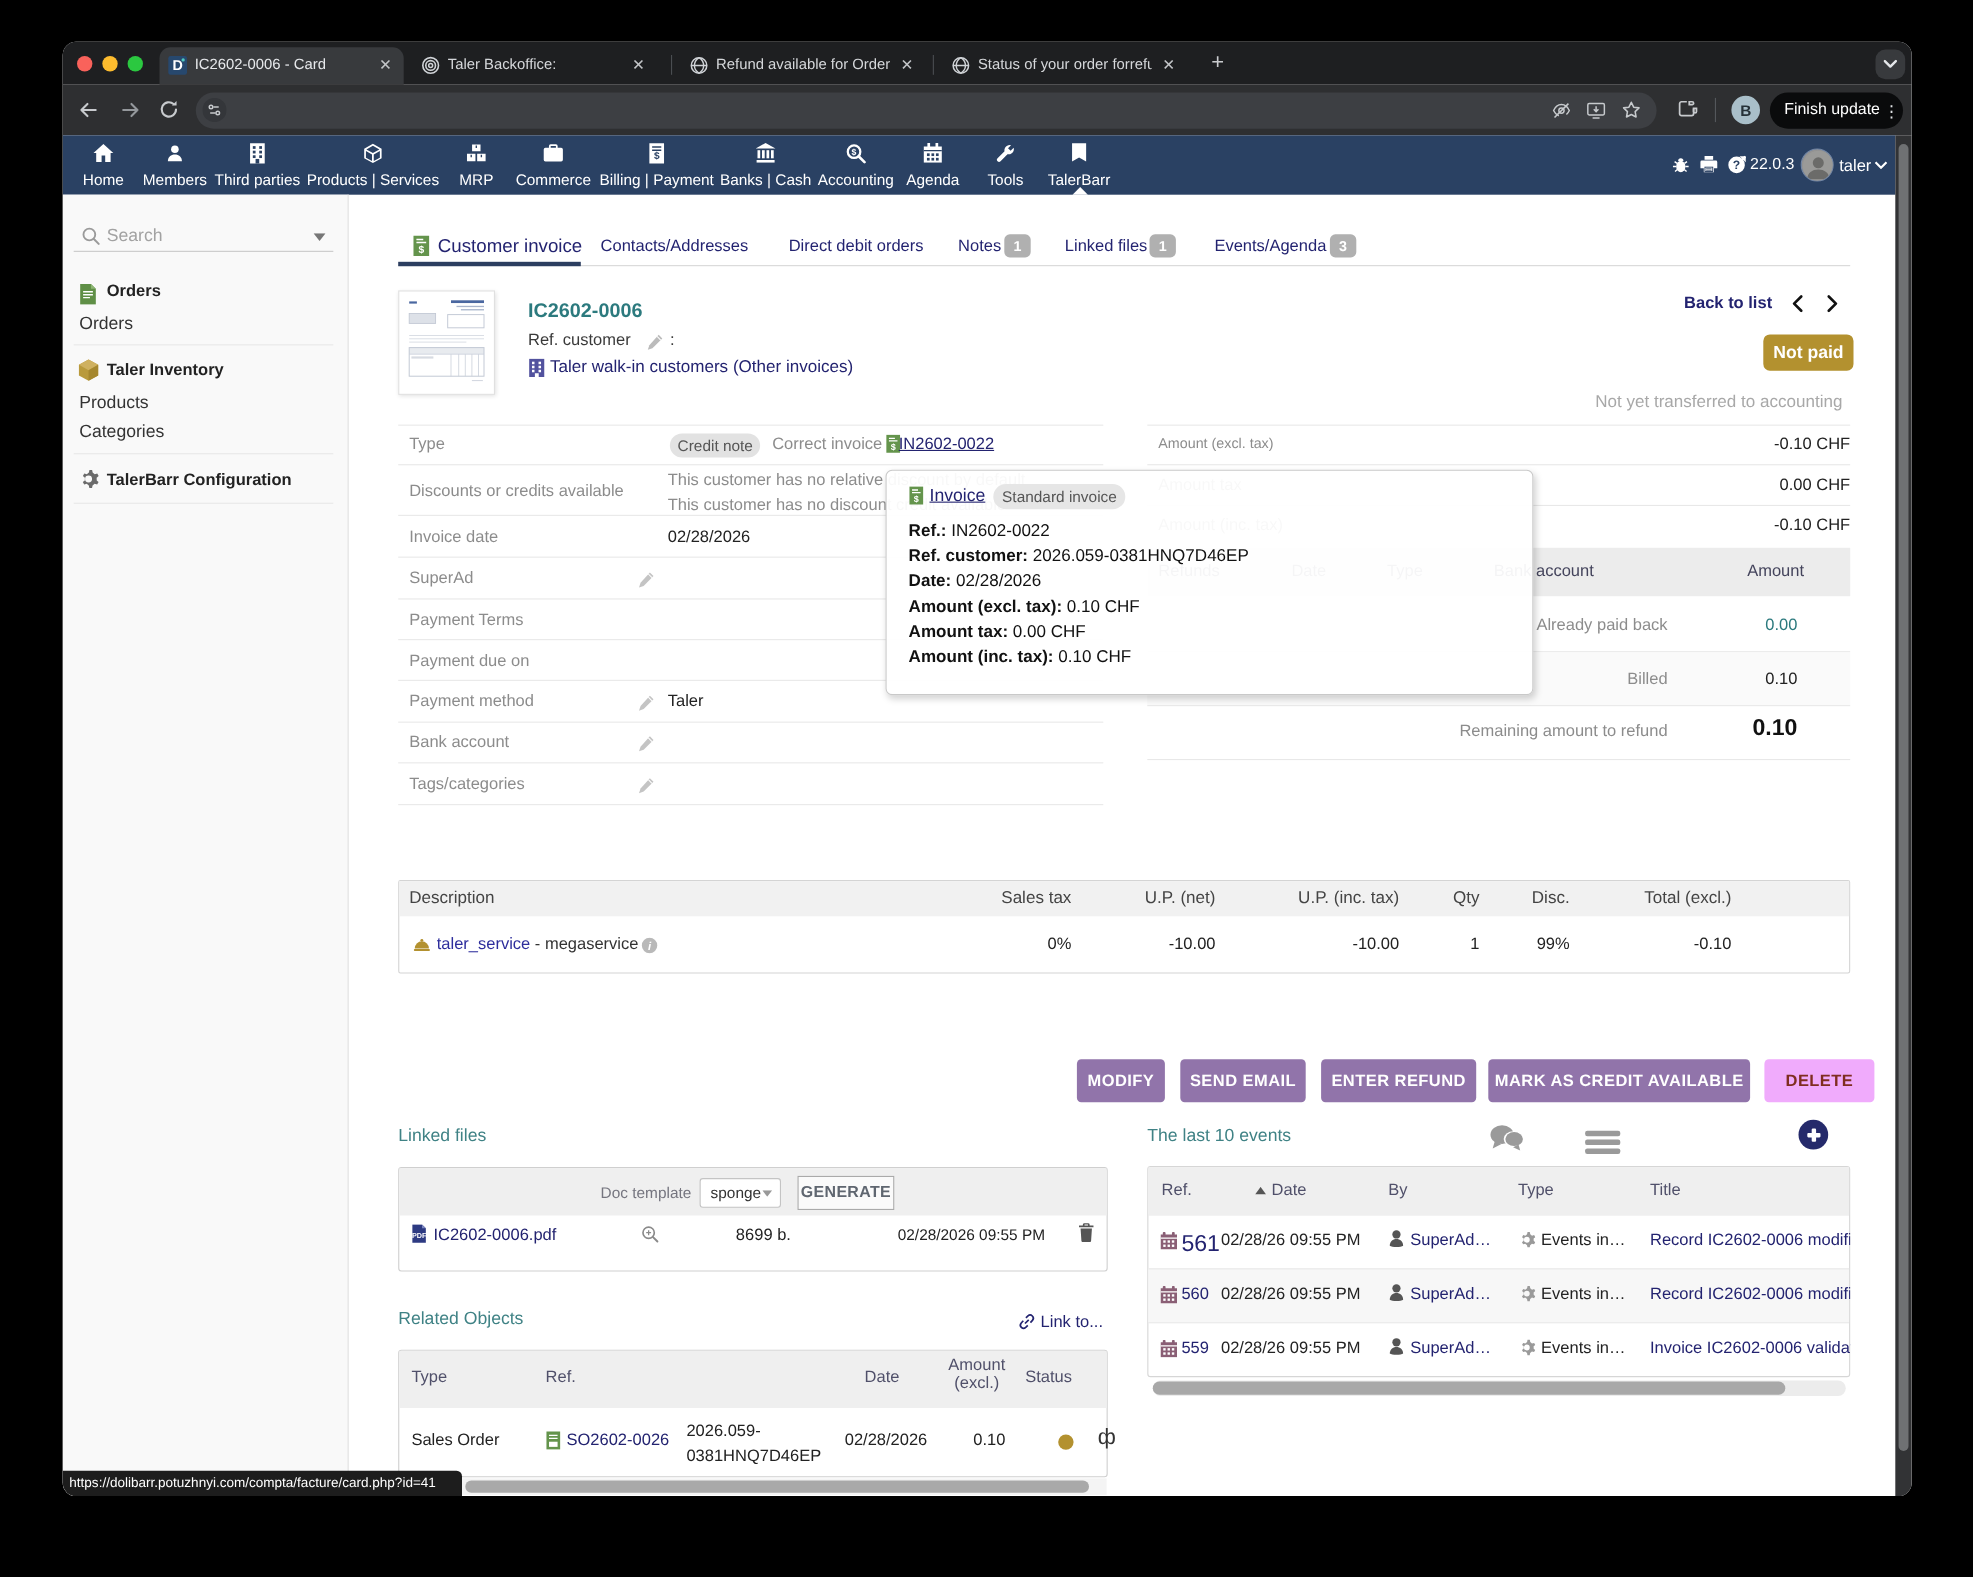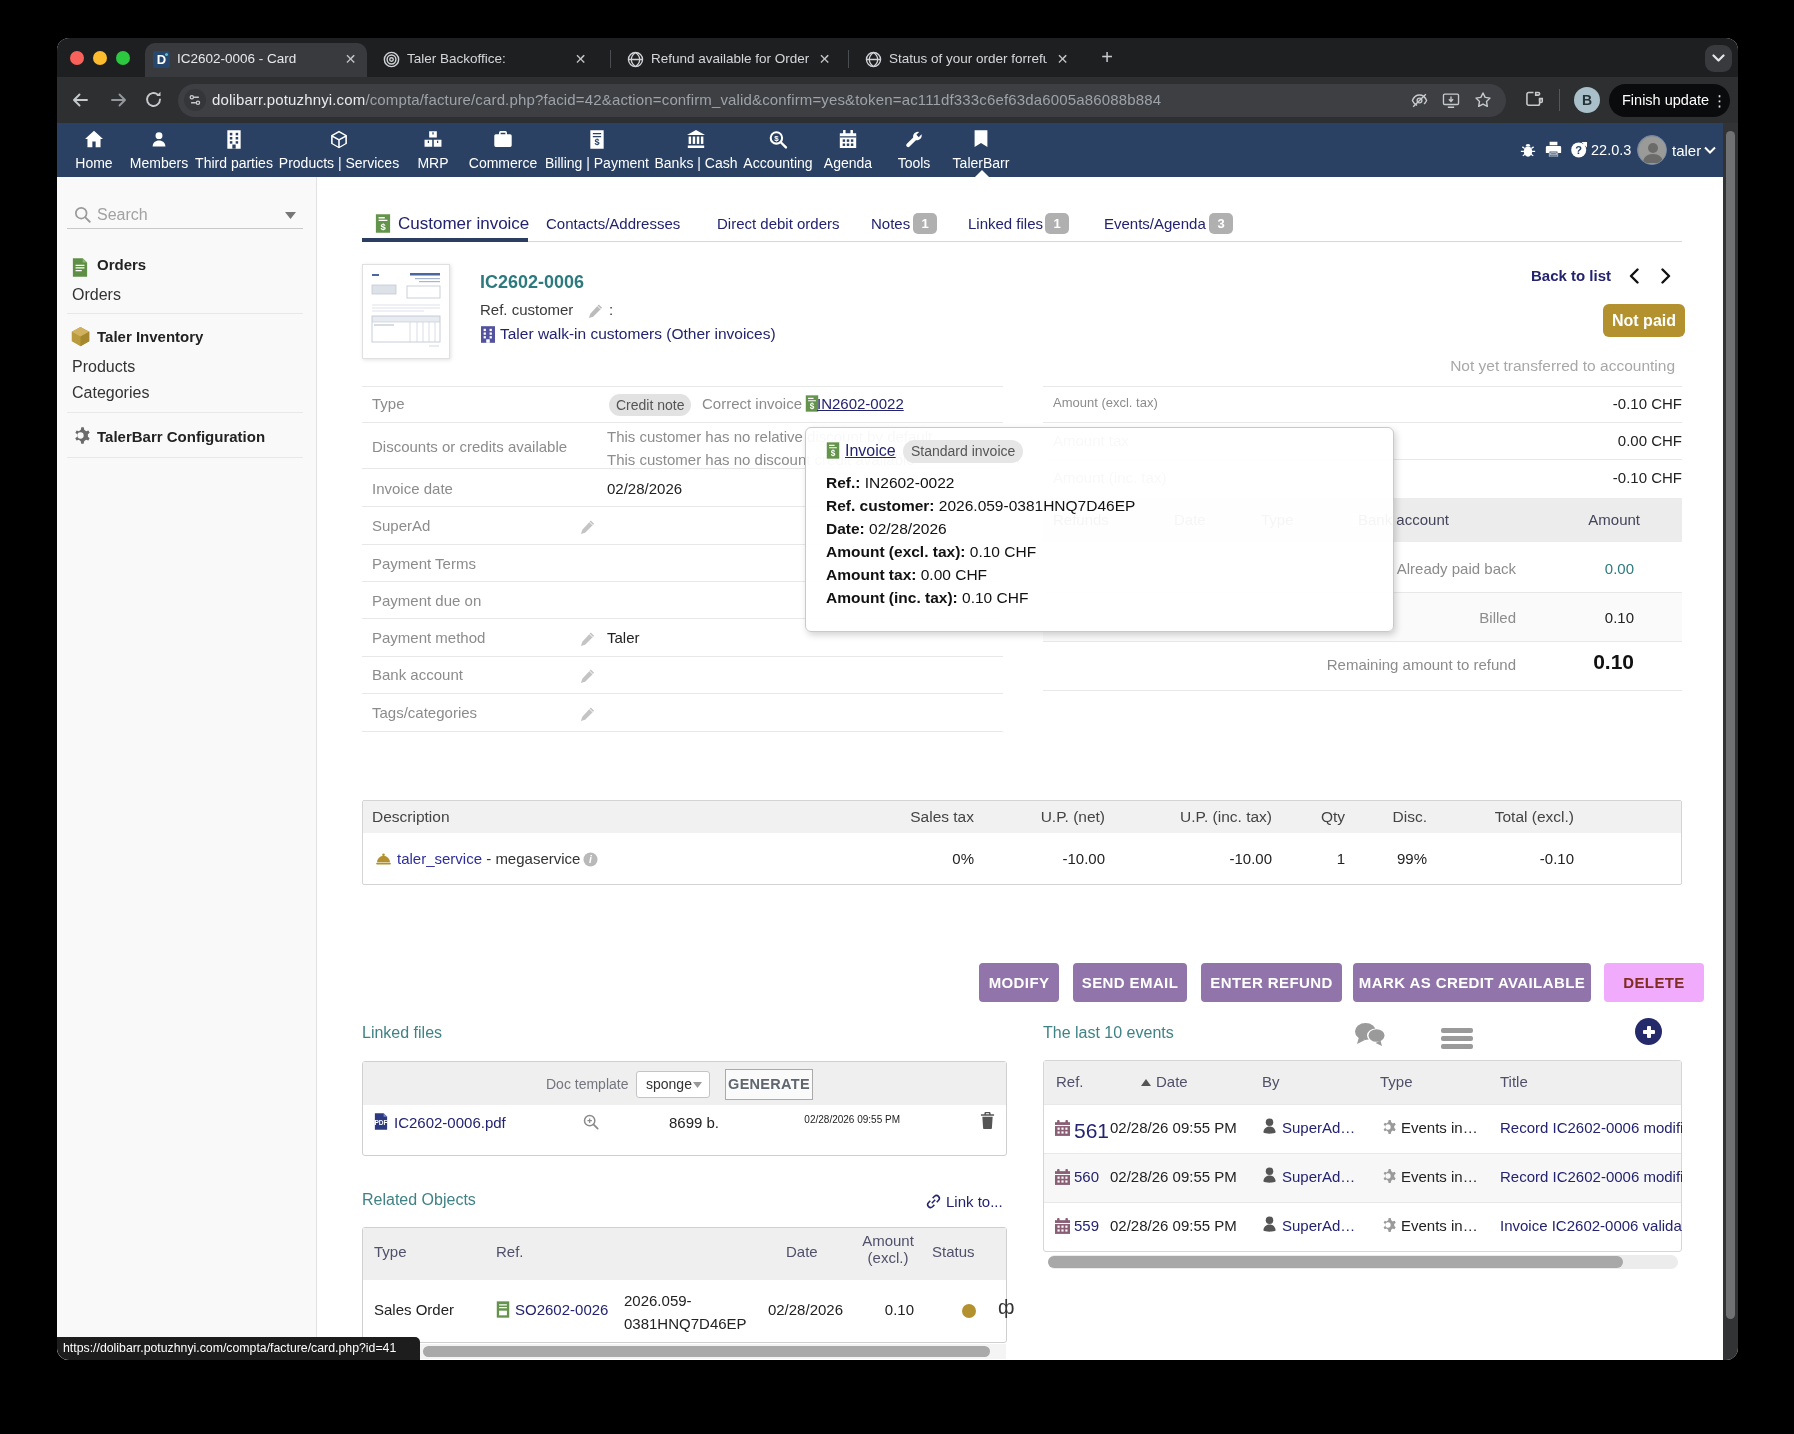--- a/index.html
+++ b/index.html
@@ -101,21 +101,20 @@
         <path d="M17.5 2.8v4.2h-4.2z" fill="#c7cacd"></path>
       </svg>
     <div id="urlpill">
       <svg class="abs" style="left:6px;top:5px;" width="22" height="22" viewBox="0 0 23 23">
           <circle cx="11.5" cy="11.5" r="11.5" fill="#34363a"></circle>
           <circle cx="8.2" cy="8.6" r="1.7" fill="none" stroke="#c7cacd" stroke-width="1.4"></circle>
           <path d="M10.5 8.6h5" stroke="#c7cacd" stroke-width="1.4"></path>
           <circle cx="14.6" cy="14.4" r="1.7" fill="none" stroke="#c7cacd" stroke-width="1.4"></circle>
           <path d="M7.4 14.4h5" stroke="#c7cacd" stroke-width="1.4"></path>
         </svg>
-      <div class="abs" style="left:34px;top:7px;font-size:15px;letter-spacing:0.15px;color:#e8eaed;white-space:nowrap;">dolibarr.potuzhnyi.com<span style="color:#9ea3a9;">/compta/facture/card.php?facid=42&amp;action=confirm_valid&amp;confirm=yes&amp;token=ac111df333c6ef63da6005a86088b884</span></div>
       <svg class="abs" style="left:1232px;top:7px;" width="19" height="19" viewBox="0 0 24 24">
           <path d="M12 5c5 0 8 4.5 9 7-.5 1.2-1.6 3-3.3 4.5M12 5c-5 0-8 4.5-9 7 .7 1.7 2.6 4.6 6 6.2M12 5v0" fill="none" stroke="#c7cacd" stroke-width="1.7"></path>
           <circle cx="12" cy="12" r="3" fill="none" stroke="#c7cacd" stroke-width="1.7"></circle>
           <path d="M4 20 20 4" stroke="#c7cacd" stroke-width="1.8"></path>
         </svg>
       <svg class="abs" style="left:1263px;top:7px;" width="20" height="19" viewBox="0 0 24 24">
           <rect x="2.5" y="4" width="19" height="13" rx="1.5" fill="none" stroke="#c7cacd" stroke-width="1.7"></rect>
           <path d="M8 20.5h8" stroke="#c7cacd" stroke-width="1.7"></path>
           <path d="M12 7v6M9.3 10.5 12 13.2 14.7 10.5" fill="none" stroke="#c7cacd" stroke-width="1.7"></path>
         </svg>
@@ -528,21 +527,21 @@
         <path d="M11 0l4 4h-4z" fill="#7c86c0"></path>
         <text x="8" y="13.5" font-size="7.5" font-weight="bold" fill="#fff" text-anchor="middle">PDF</text>
       </svg>
     <div class="abs navy" style="left:337px;top:1076px;font-size:15px;">IC2602-0006.pdf</div>
     <svg class="abs" style="left:526px;top:1076px;" width="16" height="16" viewBox="0 0 18 18">
         <circle cx="7.5" cy="7.5" r="5.8" fill="none" stroke="#8a8a8a" stroke-width="1.7"></circle>
         <path d="M5 7.5h5M7.5 5v5" stroke="#8a8a8a" stroke-width="1.3"></path>
         <path d="M12 12l4.5 4.5" stroke="#8a8a8a" stroke-width="2" stroke-linecap="round"></path>
       </svg>
     <div class="abs" style="left:512px;top:1076px;width:150px;text-align:right;font-size:15px;color:#222;">8699 b.</div>
-    <div class="abs" style="left:643px;top:1076px;width:200px;text-align:right;font-size:10px;color:#222;">02/28/2026 09:55 PM</div>
+    <div class="abs" style="left:693px;top:1076px;width:200px;text-align:right;font-size:14px;color:#222;">02/28/2026 09:55 PM</div>
     <svg class="abs" style="left:923px;top:1074px;" width="15" height="17" viewBox="0 0 16 18">
         <path d="M1 3h14M5.5 3V1.5a1 1 0 0 1 1-1h3a1 1 0 0 1 1 1V3" fill="none" stroke="#555" stroke-width="1.6"></path>
         <path d="M2.5 5h11l-.8 12a1.4 1.4 0 0 1-1.4 1.3H4.7A1.4 1.4 0 0 1 3.3 17z" fill="#555"></path>
       </svg>
 
     <div class="abs teal" style="left:305px;top:1153px;font-size:16px;">Related Objects</div>
     <svg class="abs" style="left:868px;top:1155px;" width="17" height="17" viewBox="0 0 20 20">
         <path d="M8 12 12 8" stroke="#232370" stroke-width="1.8"></path>
         <path d="M9 6l2.2-2.2a3.4 3.4 0 0 1 4.8 4.8L13.8 11M11 14l-2.2 2.2a3.4 3.4 0 0 1-4.8-4.8L6.2 9" fill="none" stroke="#232370" stroke-width="1.8"></path>
       </svg>

